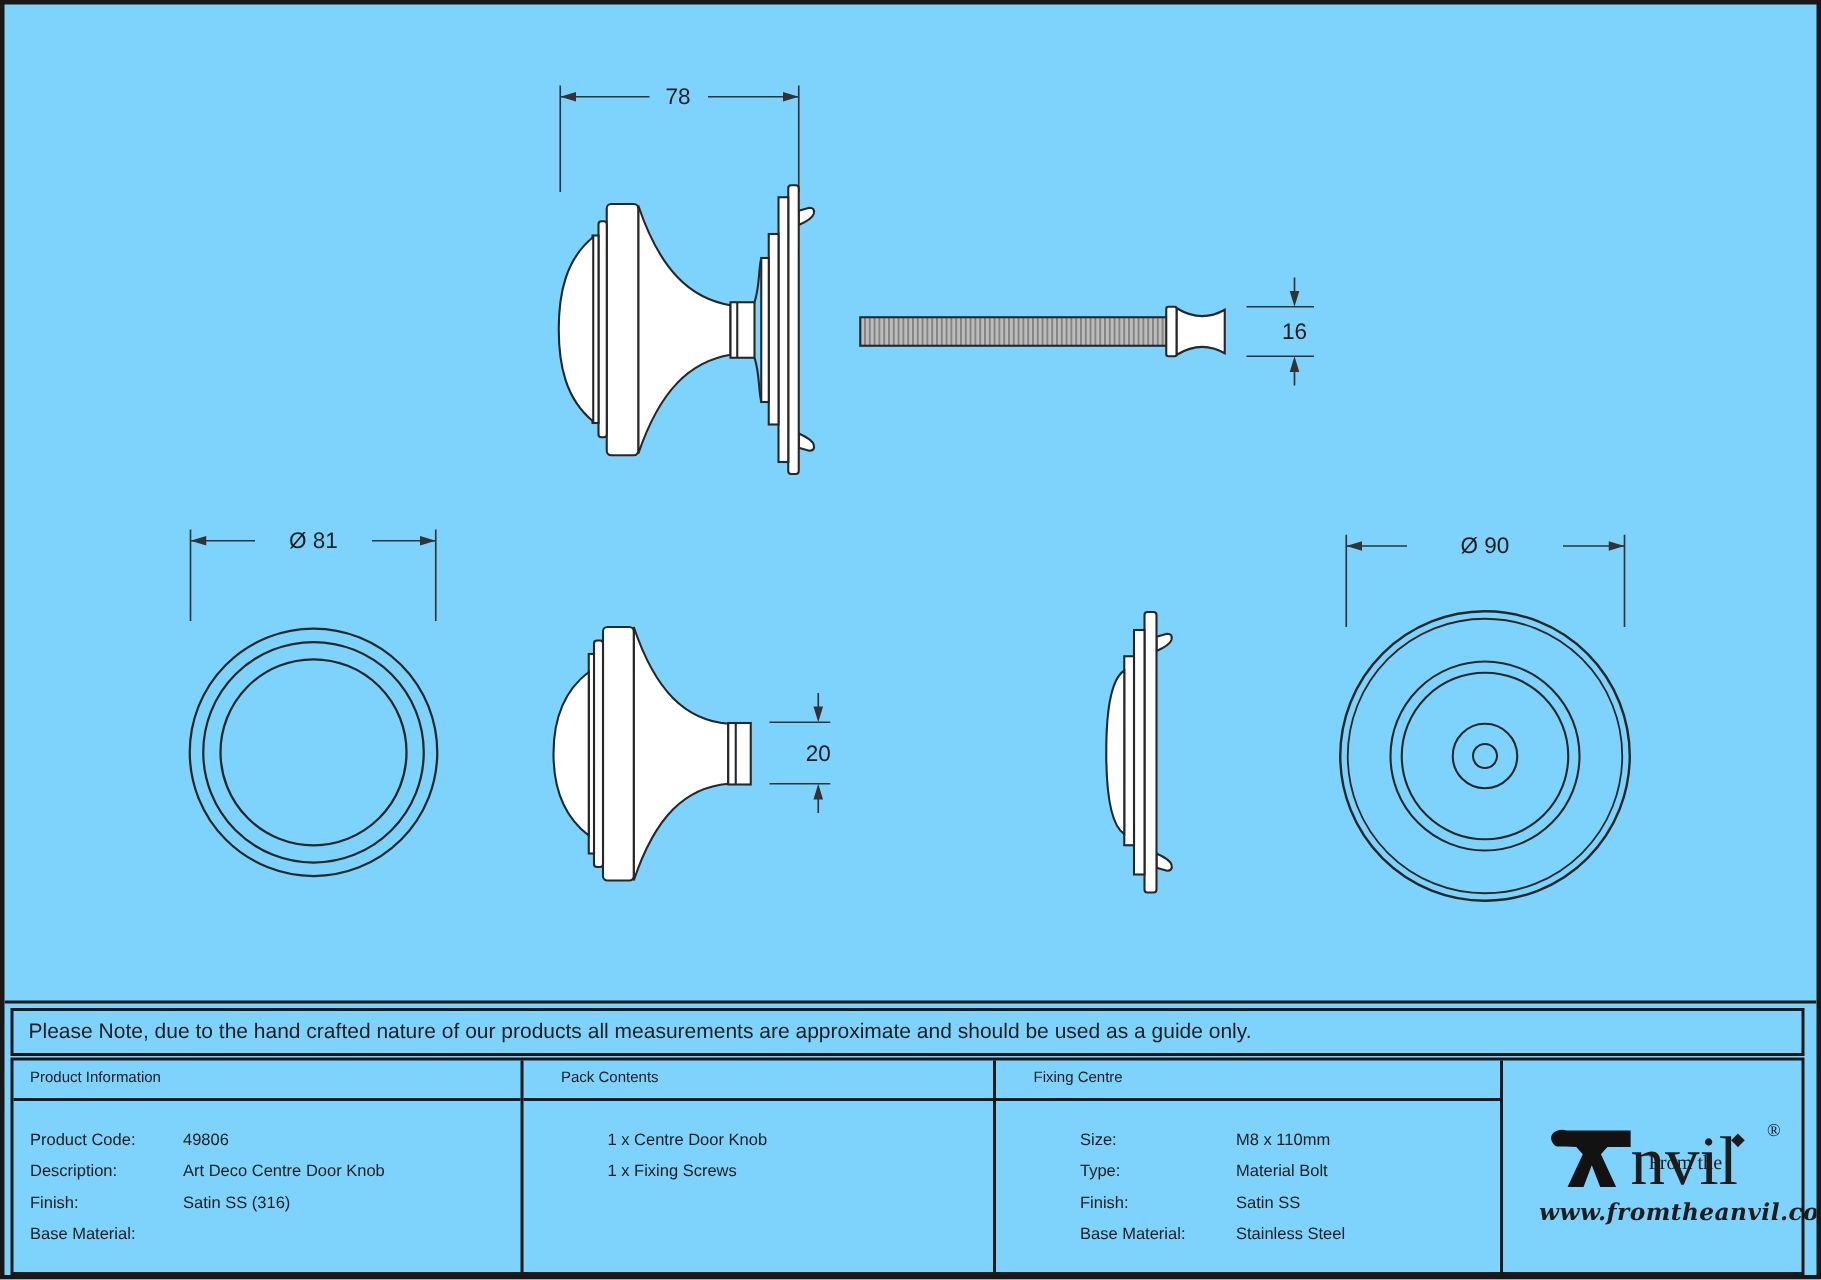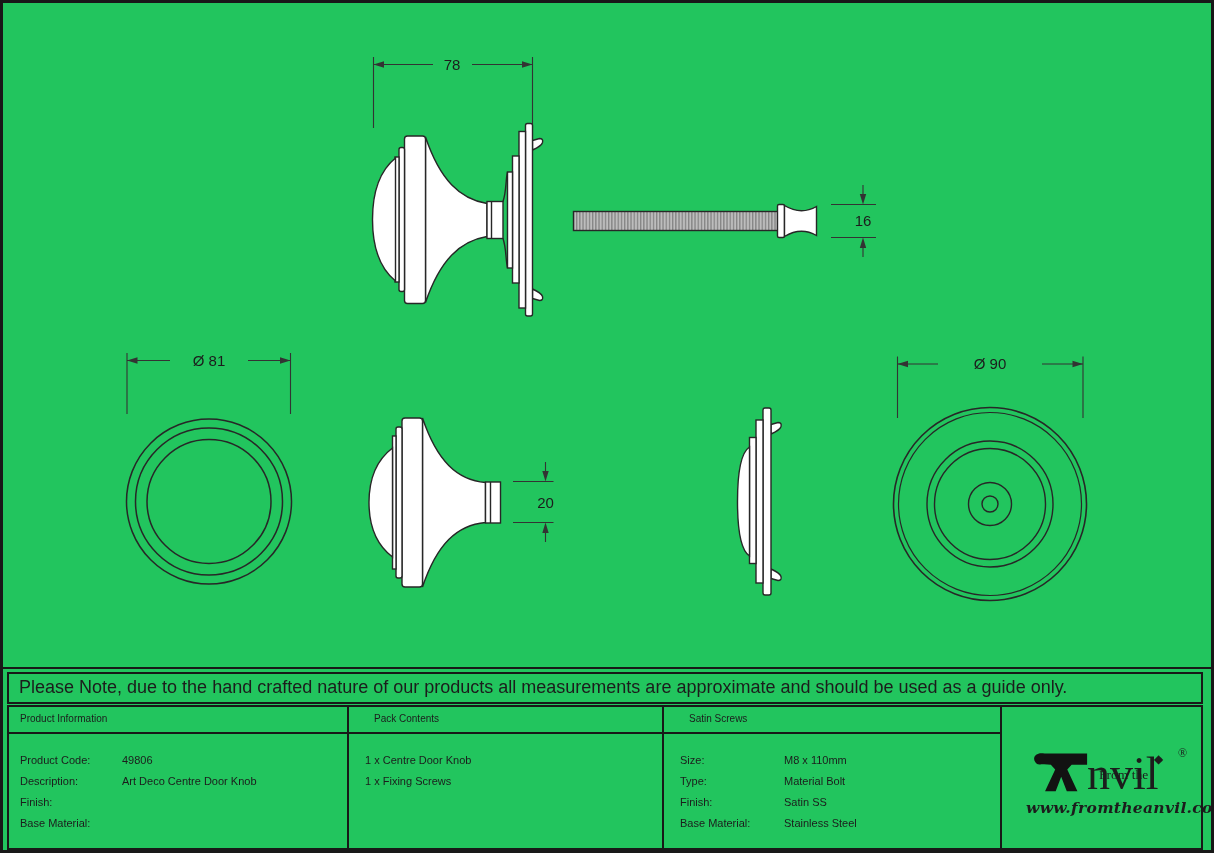--- a/index.html
+++ b/index.html
@@ -1,41 +1,41 @@
 <!DOCTYPE html>
 <html><head>
 <meta charset="utf-8">
 <style>
   html,body { margin:0; padding:0; background:#e8e8e8; }
   .sheet {
-    position:relative; width:1214px; height:853px; background:#22c55e;
+    position:relative; width:1214px; height:853px; background:#7dd3fc;
     border:3px solid #181818; box-sizing:border-box; overflow:hidden;
     font-family:"Liberation Sans", sans-serif; color:#1c1c1c;
   }
   svg.drawing { position:absolute; left:0; top:0; display:block; }
   svg.drawing text { font:15px "Liberation Sans", sans-serif; fill:#1c1c1c; }
   .area-divider { position:absolute; left:0; top:664px; width:1208px; height:2px; background:#181818; }
   .note-box {
     position:absolute; left:4px; top:669px; width:1196px; height:32px;
     border:2px solid #181818; box-sizing:border-box;
-    font-size:18px; line-height:27px; padding-left:10px; white-space:nowrap;
+    font-size:14px; line-height:27px; padding-left:10px; white-space:nowrap;
   }
   .info-table {
     position:absolute; left:4px; top:702px; width:1196px; height:145px;
     border:2px solid #181818; box-sizing:border-box;
     display:grid; grid-template-columns:340px 315px 338px 1fr;
   }
   .col { border-right:2px solid #181818; box-sizing:border-box; display:flex; flex-direction:column; }
   .col-logo { border-right:none; position:relative; }
   .col-header {
     height:27px; border-bottom:2px solid #181818; box-sizing:border-box;
     line-height:24px; padding-left:11px; font-size:10px; white-space:nowrap;
   }
   .col-body { padding:16px 0 0 11px; font-size:11px; }
-  .col2 .col-body, .col3 .col-body { padding-left:16px; }
+  .col2 .col-body, .col3 .col-body { padding-left:16px;margin-left:40px; }
   .col2 .col-header, .col3 .col-header { padding-left:25px; }
   .kv { display:grid; grid-template-columns:102px 1fr; line-height:21px; white-space:nowrap; }
   .col3 .kv { grid-template-columns:104px 1fr; }
   .pc-item { line-height:21px; white-space:nowrap; }
   
   .anvil-svg { position:absolute; left:30px; top:42px; }
   .logo-from { position:absolute; left:97px; top:60px; font:13.5px "Liberation Serif", serif; }
   .logo-diamond { position:absolute; left:152px; top:45px; font-size:12px; }
   .logo-name { position:absolute; left:85px; top:44px; font:46px "Liberation Serif", serif; line-height:46px; }
   .logo-reg { position:absolute; left:176px; top:39px; font:12px "Liberation Serif", serif; }
@@ -156,37 +156,38 @@
         <div class="kv">
           <span>Product Code:</span>
           <span>49806</span>
         </div>
         <div class="kv">
           <span>Description:</span>
           <span>Art Deco Centre Door Knob</span>
         </div>
         <div class="kv">
           <span>Finish:</span>
+          <span>Satin SS (316)</span>
         </div>
         <div class="kv">
           <span>Base Material:</span>
         </div>
       </div>
     </div>
 
     <div class="col col2">
       <div class="col-header">Pack Contents</div>
       <div class="col-body">
         <div class="pc-item">1 x Centre Door Knob</div>
         <div class="pc-item">1 x Fixing Screws</div>
       </div>
     </div>
 
     <div class="col col3">
-      <div class="col-header">Satin Screws</div>
+      <div class="col-header">Fixing Centre</div>
       <div class="col-body">
         <div class="kv">
           <span>Size:</span>
           <span>M8 x 110mm</span>
         </div>
         <div class="kv">
           <span>Type:</span>
           <span>Material Bolt</span>
         </div>
         <div class="kv">

